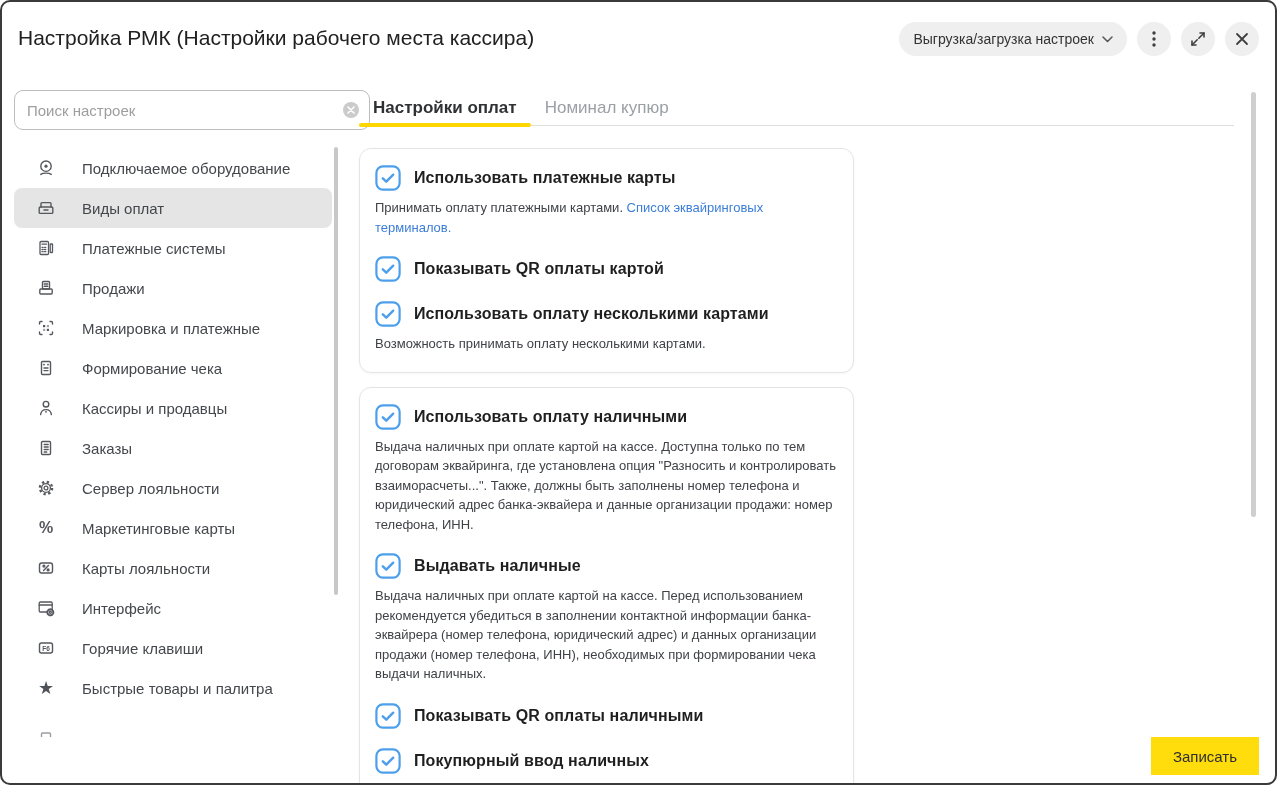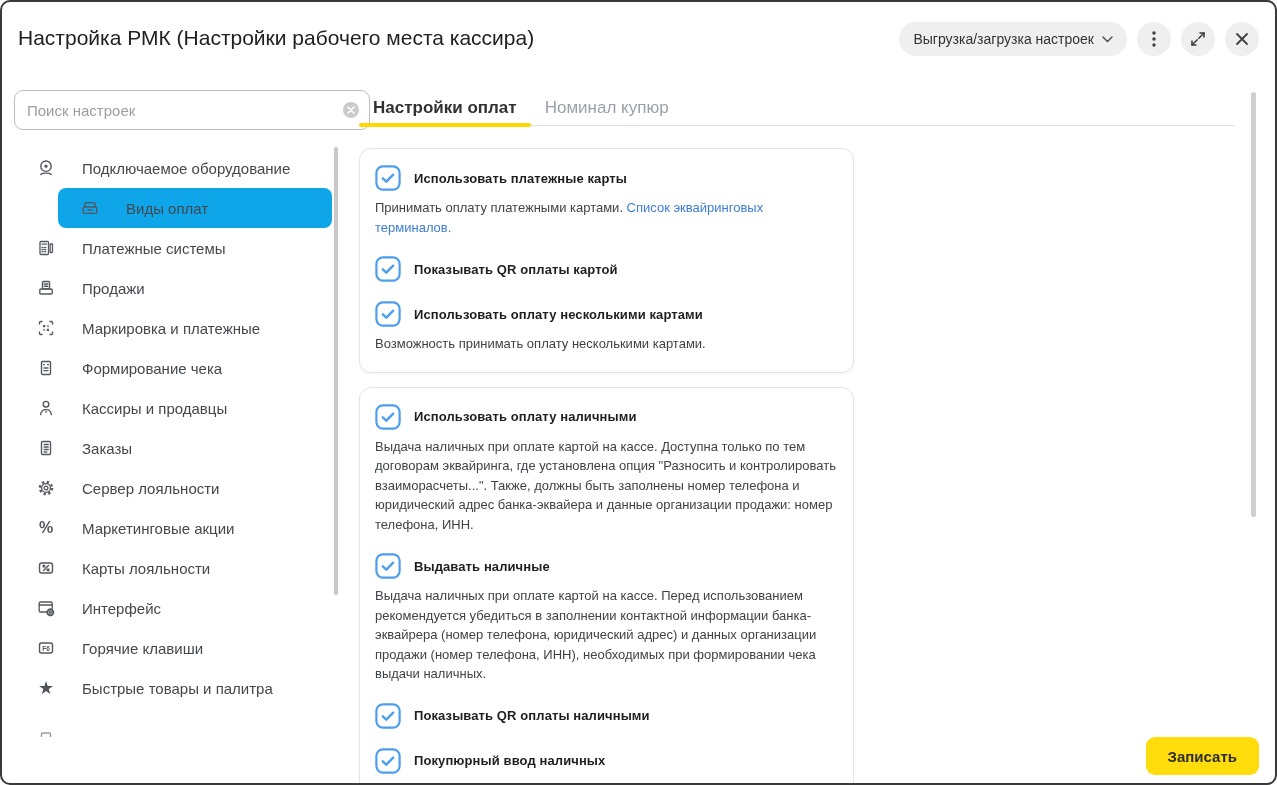--- a/index.html
+++ b/index.html
@@ -16,42 +16,42 @@
   .search-wrap { position:absolute; left:12px; top:88px; width:356px; height:40px; }
   .search-input { width:100%; height:100%; border:1px solid #bdbdbd; border-radius:9px; padding:0 36px 0 12px; font-size:15px; color:#333; font-family:inherit; outline:none; }
   .search-input::placeholder { color:#9e9e9e; }
   .search-clear { position:absolute; right:10px; top:11px; width:18px; height:18px; cursor:pointer; }
 
   
   .sidebar { position:absolute; left:12px; top:146px; width:318px; height:589px; overflow:hidden; }
   .side-item { position:relative; display:flex; align-items:center; height:40px; padding-left:22px; cursor:pointer; border-radius:8px; }
   .side-item .ico { width:20px; height:20px; display:flex; align-items:center; justify-content:center; flex:none; color:#55585e; font-size:15px; }
   .side-item .lbl { margin-left:26px; font-size:15px; color:#44474c; white-space:nowrap; }
-  .side-item.selected { background:#0ea5e9;margin-left:44px; }
+  .side-item.selected { background:#e5e5e5; }
   .side-scrollbar { position:absolute; left:332px; top:145px; width:4px; height:448px; background:#c8c8c8; border-radius:2px; }
 
   
   .tabs { position:absolute; left:357px; top:88px; right:41px; height:36px; display:flex; border-bottom:1px solid #dedede; }
   .tab { position:relative; display:flex; align-items:center; padding:0 14px; font-size:17px; color:#9aa0a6; cursor:pointer; }
   .tab.active { color:#2f3134; font-weight:bold; }
   .tab.active::after { content:""; position:absolute; left:0; right:0; bottom:-2px; height:4px; background:#FFD600; border-radius:3px; }
 
   
   .content { position:absolute; left:357px; top:146px; width:495px; }
   .card { background:#fff; border:1px solid #e4e4e4; border-radius:12px; padding:16px 15px 18px 15px; box-shadow:0 1px 3px rgba(0,0,0,0.04); margin-bottom:14px; }
   .cb-row { display:flex; align-items:center; gap:13px; margin-top:19px; cursor:pointer; }
   .cb-row.first { margin-top:0; }
   .cb-box { flex:none; width:26px; height:26px; }
-  .cb-label { font-size:13px; color:#1f1f1f; font-weight:bold; letter-spacing:.1px; }
+  .cb-label { font-size:16px; color:#1f1f1f; font-weight:bold; letter-spacing:.1px; }
   .desc { font-size:13px; color:#3f4247; line-height:1.5; margin-top:7px; }
   .desc a { color:#3b7dd8; text-decoration:none; cursor:pointer; }
 
   
   .main-scrollbar { position:absolute; right:19px; top:90px; width:5px; height:425px; background:#cfcfcf; border-radius:3px; }
-  .save-btn { position:absolute; right:16px; bottom:8px; height:38px; padding:4px 22px; background:#FFDD0D; color:#2e2e2e; border:none; border-radius:9px; font-size:15px; font-weight:bold; font-family:inherit; cursor:pointer; }
+  .save-btn { position:absolute; right:16px; bottom:8px; height:38px; padding:4px 22px; background:#FFDD0D; color:#2e2e2e; border:none; border-radius:0; font-size:15px; font-weight:normal; font-family:inherit; cursor:pointer; }
 
   svg { display:block; }
 </style>
 </head>
 <body>
 
 <div class="window">
 
   <div class="title">Настройка РМК (Настройки рабочего места кассира)</div>
   <div class="controls">
@@ -203,21 +203,21 @@
             <circle cx="10" cy="10" r="6.1" stroke-width="2.4" stroke-dasharray="2.3 2.49"></circle>
             <circle cx="10" cy="10" r="4.4" stroke-width="1.3"></circle>
             <circle cx="10" cy="10" r="1.9" stroke-width="1.3"></circle>
           </svg>
       </span>
       <span class="lbl">Сервер лояльности</span>
     </div>
 
     <div class="side-item">
       <span class="ico" style="font-weight:bold; font-size:16px;">%</span>
-      <span class="lbl">Маркетинговые акции</span>
+      <span class="lbl">Маркетинговые карты</span>
     </div>
 
     <div class="side-item">
       <span class="ico">
         <svg width="20" height="20" viewBox="0 0 20 20" fill="none" stroke="#55585e" stroke-width="1.4" stroke-linecap="round">
             <rect x="3.5" y="5" width="13" height="10" rx="2.2"></rect>
             <path d="M7.6 12.4l4.8-4.8"></path>
             <circle cx="7.9" cy="8.1" r="0.9"></circle>
             <circle cx="12.1" cy="11.9" r="0.9"></circle>
           </svg>

